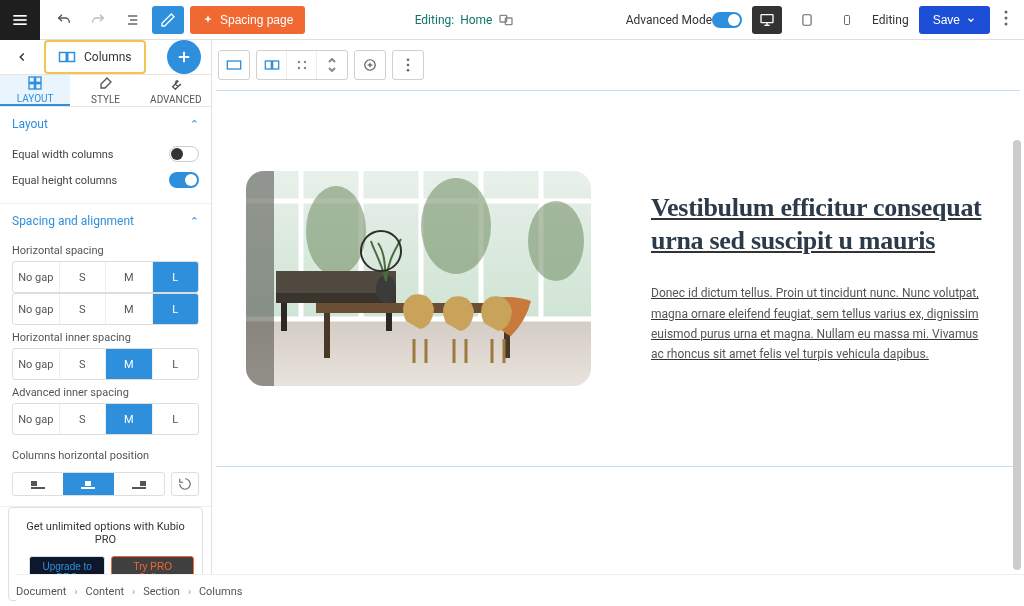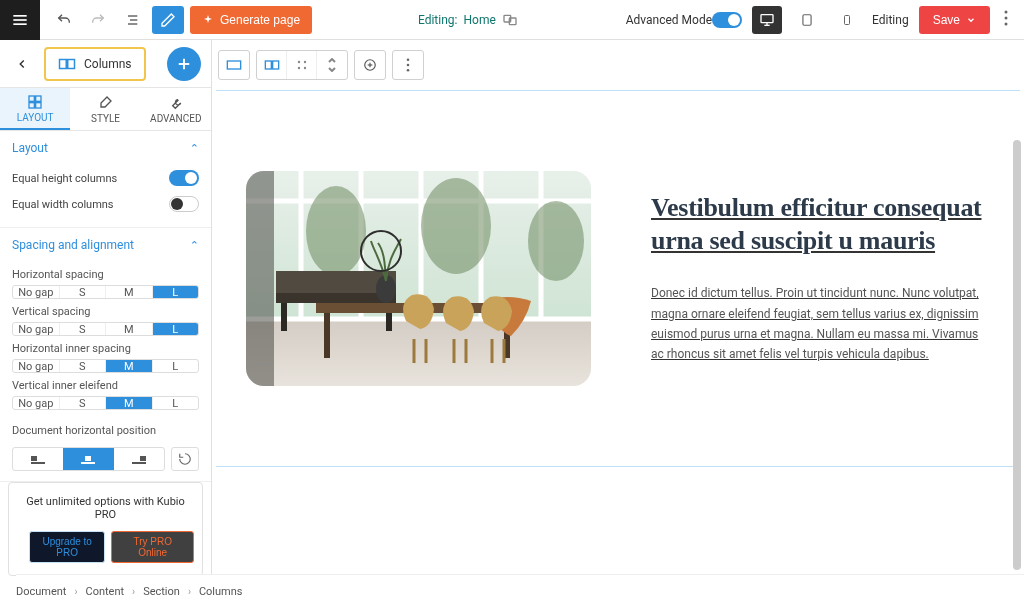--- a/index.html
+++ b/index.html
@@ -18,21 +18,21 @@
   .adv-mode { display: flex; align-items: center; font-size: 12px; color: #333; }
   .toggle { width: 30px; height: 16px; border-radius: 8px; position: relative; cursor: pointer; }
   .toggle.on { background: #2e8fdd; }
   .toggle.off { background: #fff; border:1px solid #ccc; }
   .toggle .knob { width: 12px; height: 12px; border-radius: 50%; background: #fff; position: absolute; top: 2px; }
   .toggle.on .knob { right: 2px; }
   .toggle.off .knob { left: 1px; top:1px; background:#333; }
   .device-btn { width: 30px; height: 28px; display: flex; align-items: center; justify-content: center; border-radius: 3px; cursor: pointer; color: #666; }
   .device-btn.active { background: #333; color: #fff; }
   .preview { font-size: 12px; cursor: pointer; color: #333; }
-  .save-btn { background: #ef4444; color: #fff; border: none; height: 28px; padding: 0 14px; border-radius: 3px; font-size: 12px; cursor: pointer; display: flex; align-items: center; gap: 6px; }
+  .save-btn { background: #1d4ed8; color: #fff; border: none; height: 28px; padding: 0 14px; border-radius: 3px; font-size: 12px; cursor: pointer; display: flex; align-items: center; gap: 6px; }
   .dots { cursor: pointer; color: #666; padding: 0 4px; }
 
   
   .toolbar2 { position: absolute; top: 50px; left: 218px; display: flex; gap: 6px; z-index: 5; }
   .tool-cluster { display: flex; align-items: center; border: 1px solid #d0d0d0; border-radius: 3px; height: 30px; background:#fff; }
   .tool-slot { width: 30px; height: 28px; display: flex; align-items: center; justify-content: center; cursor: pointer; color: #555; border-right: 1px solid #eee; }
   .tool-slot:last-child { border-right: none; }
 
   
   .sidebar { position: absolute; top: 40px; left: 0; bottom: 0; width: 212px; border-right: 1px solid #e0e0e0; background: #fff; display: flex; flex-direction: column; }
@@ -47,21 +47,21 @@
   .tab.active { color: #2e8fdd; border-bottom: 2px solid #2e8fdd; background: #eaf4fc; }
   .tab svg { width: 16px; height: 16px; }
 
   .panel { border-bottom: 1px solid #eee; }
   .panel-head { display: flex; align-items: center; justify-content: space-between; padding: 10px 12px; font-size: 12px; color: #2e8fdd; cursor: pointer; }
   .panel-head .chev { color: #2e8fdd; font-size: 11px; }
   .panel-body { padding: 0 12px 10px; }
   .row { display: flex; align-items: center; justify-content: space-between; font-size: 11px; color: #444; padding: 5px 0; }
 
   .seg-label { font-size: 11px; color: #555; padding: 6px 0 4px 0; }
-  .seg { display: flex; border: 1px solid #ddd; border-radius: 3px; overflow: hidden; height: 14px; }
+  .seg { display: flex; border: 1px solid #ddd; border-radius: 3px; overflow: hidden; height: 32px; }
   .seg .opt { flex: 1; display: flex; align-items: center; justify-content: center; font-size: 11px; color: #555; cursor: pointer; }
   .seg .opt.active { background: #2e8fdd; color: #fff; }
   .seg .opt + .opt { border-left: 1px solid #eee; }
 
   .align-row { display: flex; gap: 6px; margin-top:6px; }
   .align-seg { flex: 1; display: flex; border: 1px solid #ddd; border-radius: 3px; overflow: hidden; height: 24px; }
   .align-seg .a { flex:1; display:flex;align-items:center;justify-content:center; cursor:pointer; color:#555;}
   .align-seg .a.active { background:#2e8fdd; color:#fff; }
   .reset { width: 28px; height:24px; border:1px solid #ddd; border-radius:3px; display:flex; align-items:center; justify-content:center; cursor:pointer; color:#666;}
 
@@ -121,21 +121,21 @@
       </div>
     <div class="icon-btn blue">
         <svg width="16" height="16" viewBox="0 0 24 24" fill="none" stroke="currentColor" stroke-width="2">
           <path d="M17 3l4 4L7 21H3v-4L17 3z"></path>
         </svg>
       </div>
     <button class="gen-btn">
       <svg width="12" height="12" viewBox="0 0 24 24" fill="currentColor">
           <path d="M12 2l2 6 6 2-6 2-2 6-2-6-6-2 6-2z"></path>
         </svg>
-      <span>Generate page</span>
+      <span>Spacing page</span>
     </button>
   </div>
   <div class="editing-center">
     <span>Editing:</span>
     <span>Home</span>
     <svg width="16" height="16" viewBox="0 0 24 24" fill="none" stroke="#888" stroke-width="2">
         <rect x="3" y="5" width="10" height="10" rx="1"></rect>
         <rect x="11" y="9" width="10" height="10" rx="1"></rect>
       </svg>
   </div>
@@ -276,69 +276,68 @@
     </div>
   </div>
 
   <div class="panel">
     <div class="panel-head">
       <span>Layout</span>
       <span class="chev">⌃</span>
     </div>
     <div class="panel-body">
       <div class="row">
+        <span>Equal width columns</span>
+        <div class="toggle off">
+            <div class="knob"></div>
+          </div>
+      </div>
+      <div class="row">
         <span>Equal height columns</span>
         <div class="toggle on">
-            <div class="knob"></div>
-          </div>
-      </div>
-      <div class="row">
-        <span>Equal width columns</span>
-        <div class="toggle off">
             <div class="knob"></div>
           </div>
       </div>
     </div>
   </div>
 
   <div class="panel">
     <div class="panel-head">
       <span>Spacing and alignment</span>
       <span class="chev">⌃</span>
     </div>
     <div class="panel-body">
       <div class="seg-label">Horizontal spacing</div>
       <div class="seg">
         <div class="opt">No gap</div>
         <div class="opt">S</div>
         <div class="opt">M</div>
         <div class="opt active">L</div>
       </div>
-      <div class="seg-label">Vertical spacing</div>
       <div class="seg">
         <div class="opt">No gap</div>
         <div class="opt">S</div>
         <div class="opt">M</div>
         <div class="opt active">L</div>
       </div>
       <div class="seg-label">Horizontal inner spacing</div>
       <div class="seg">
         <div class="opt">No gap</div>
         <div class="opt">S</div>
         <div class="opt active">M</div>
         <div class="opt">L</div>
       </div>
-      <div class="seg-label">Vertical inner eleifend</div>
+      <div class="seg-label">Advanced inner spacing</div>
       <div class="seg">
         <div class="opt">No gap</div>
         <div class="opt">S</div>
         <div class="opt active">M</div>
         <div class="opt">L</div>
       </div>
-      <div class="seg-label" style="margin-top:8px">Document horizontal position</div>
+      <div class="seg-label" style="margin-top:8px">Columns horizontal position</div>
       <div class="align-row">
         <div class="align-seg">
           <div class="a">
               <svg width="14" height="10" viewBox="0 0 14 10" fill="currentColor">
                 <rect x="0" y="8" width="14" height="2"></rect>
                 <rect x="0" y="2" width="6" height="5"></rect>
               </svg>
             </div>
           <div class="a active">
               <svg width="14" height="10" viewBox="0 0 14 10" fill="currentColor">

